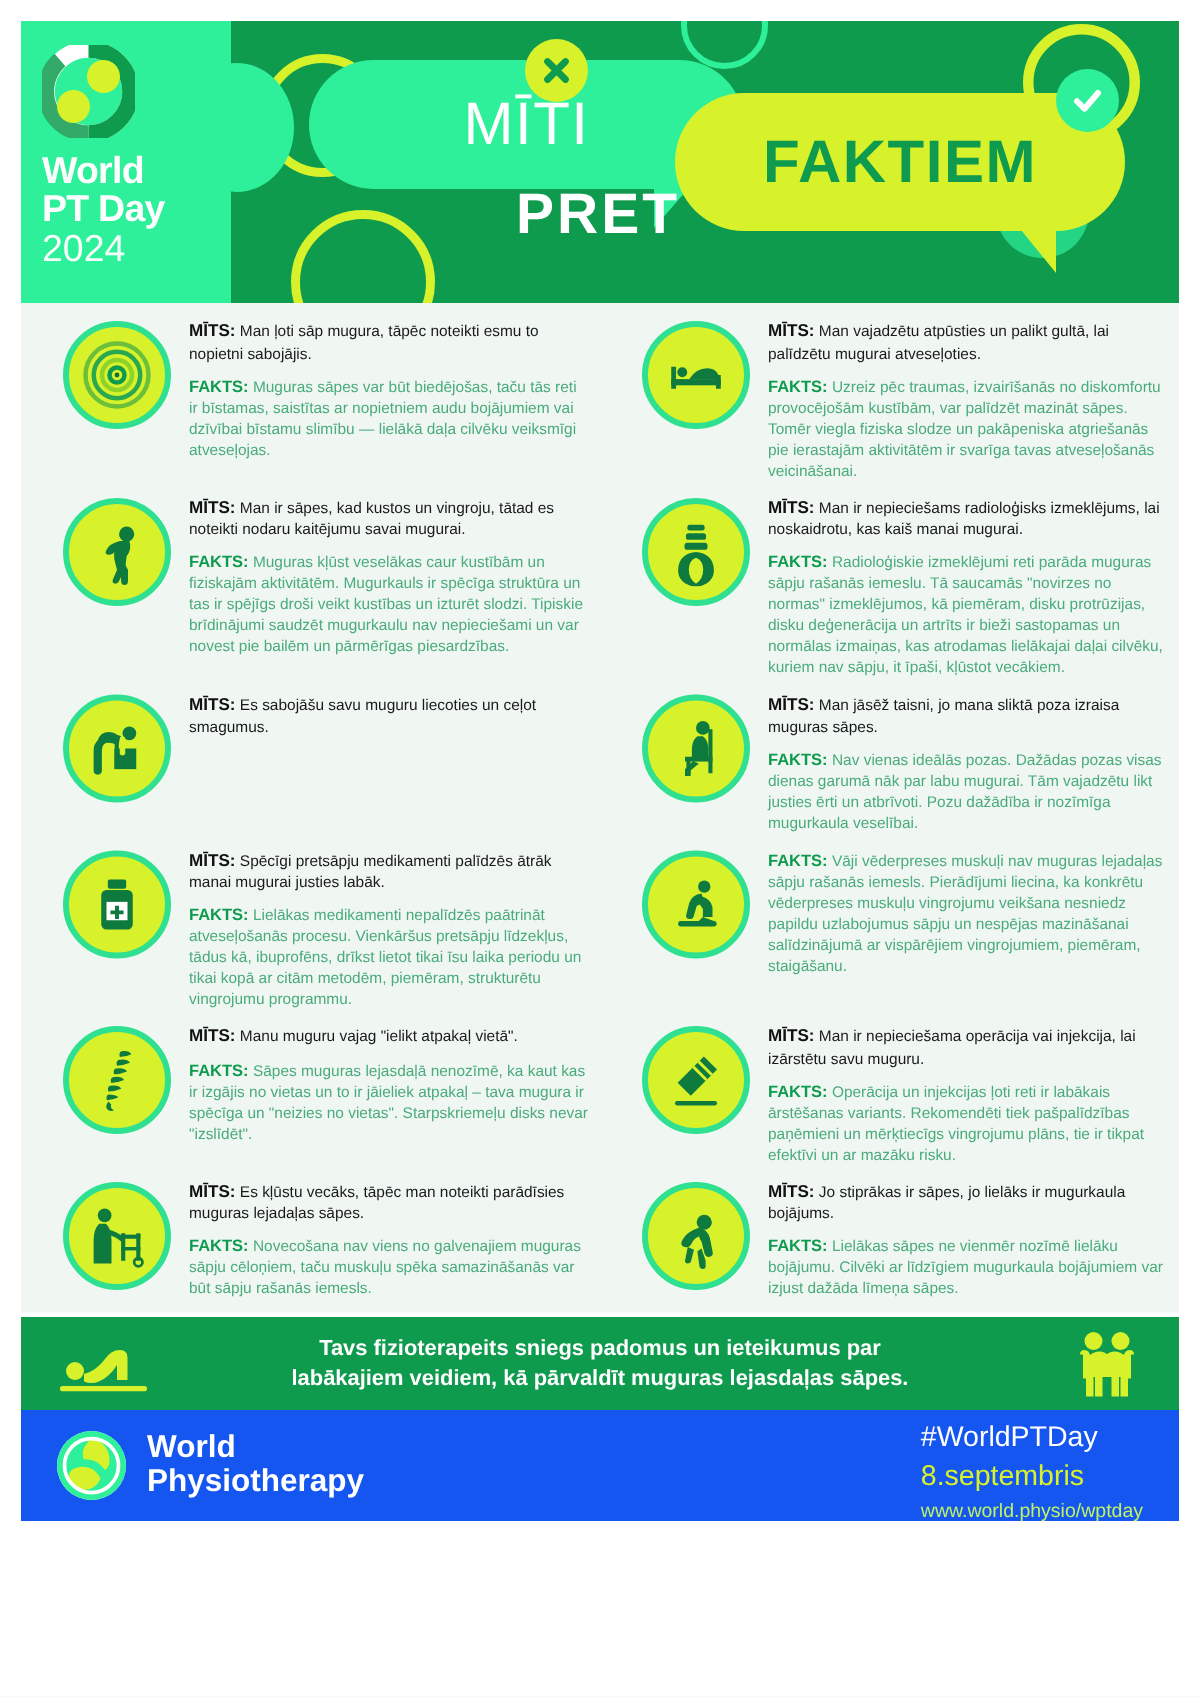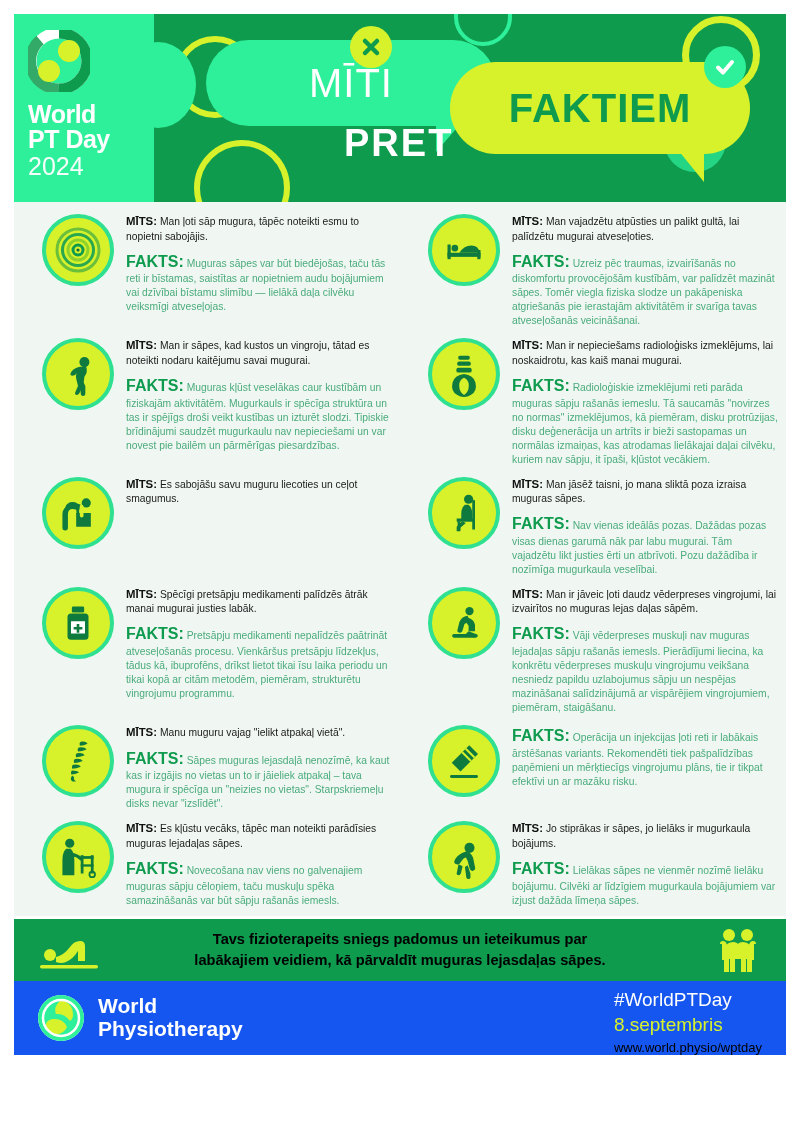--- a/index.html
+++ b/index.html
@@ -166,36 +166,36 @@
     font-size: 11.4px;
   }
   .fact-p {
     font-size: 10.3px;
     line-height: 1.36;
     color: #4aab7b;
   }
   .fact-p .tag {
     font-weight: bold;
     color: #0f9b4e;
-    font-size: 16px;
+    font-size: 11px;
   }
 
   
   .banner {
     width: 772px;
     height: 62px;
     background: #0f9b4e;
     display: flex;
     align-items: center;
     justify-content: center;
     position: relative;
     margin-top: 3px;
   }
   .banner-text {
-    color: #000000;
+    color: #ffffff;
     font-weight: bold;
     font-size: 14.6px;
     line-height: 1.38;
     text-align: center;
     max-width: 520px;
   }
   .banner-icon-left {
     position: absolute;
     left: 24px; top: 10px;
   }
@@ -228,21 +228,21 @@
     top: 8px;
     text-align: left;
   }
   .hashtag {
     color: #ffffff;
     font-weight: normal;
     font-size: 19px;
     line-height: 1.2;
   }
   .fdate { color: #d7f22b; font-size: 19px; line-height: 1.45; }
-  .furl { color: #000000; font-size: 13px; line-height: 1.45; }
+  .furl { color: #bef264; font-size: 13px; line-height: 1.45; }
 </style>
 </head>
 <body>
 
 <div class="poster">
 
   <div class="header">
 
     <div class="logo-panel">
       <div class="wptd-logo-mark">
@@ -411,37 +411,36 @@
             <svg viewBox="0 0 48 48" width="42" height="42">
               <rect x="17" y="5" width="14" height="7" rx="1.5" fill="#0f7a3e"></rect>
               <rect x="12" y="13" width="24" height="30" rx="4" fill="#0f7a3e"></rect>
               <rect x="16" y="22" width="16" height="14" fill="#ffffff"></rect>
               <path d="M22.5 25 h3 v3.5 h3.5 v3 h-3.5 v3.5 h-3 v-3.5 h-3.5 v-3 h3.5 z" fill="#0f7a3e"></path>
             </svg>
           </div>
         </div>
         <div class="txt">
           <p class="myth-p"><span class="tag">MĪTS:</span> <span>Spēcīgi pretsāpju medikamenti palīdzēs ātrāk manai mugurai justies labāk.</span></p>
-          <p class="fact-p"><span class="tag">FAKTS:</span> <span>Pretsāpju medikamenti nepalīdzēs paātrināt atveseļošanās procesu. Vienkāršus pretsāpju līdzekļus, tādus kā, ibuprofēns, drīkst lietot tikai īsu laika periodu un tikai kopā ar citām metodēm, piemēram, strukturētu vingrojumu programmu.</span></p>
+          <p class="fact-p"><span class="tag">FAKTS:</span> <span>Lielākas medikamenti nepalīdzēs paātrināt atveseļošanās procesu. Vienkāršus pretsāpju līdzekļus, tādus kā, ibuprofēns, drīkst lietot tikai īsu laika periodu un tikai kopā ar citām metodēm, piemēram, strukturētu vingrojumu programmu.</span></p>
         </div>
       </div>
       <div class="cell">
         <div class="icon-wrap">
           <div class="icon-circle">
             <svg viewBox="0 0 48 48" width="44" height="44">
               <circle cx="30" cy="11" r="4.5" fill="#0f7a3e"></circle>
               <path d="M28 16 q-7 1 -9 7 l-2 8 q-1 3 2 3.5 q3 0.5 3.5 -2.5 l2 -7 q3 -2 6 -1 z" fill="#0f7a3e"></path>
               <path d="M28 18 q7 2 8 8 l0 7 l-7 0 l0 -6 q-3 -3 -3 -7 z" fill="#0f7a3e"></path>
               <rect x="11" y="36" width="28" height="4" rx="2" fill="#0f7a3e"></rect>
               <path d="M29 33 l8 3 l-2 4 l-9 -4 z" fill="#0f7a3e"></path>
             </svg>
           </div>
         </div>
         <div class="txt">
-          <p class="myth-p"><span class="tag">MĪTS:</span> <span>Man ir jāveic ļoti daudz vēderpreses vingrojumi, lai izvairītos no muguras lejas daļas sāpēm.</span></p>
           <p class="fact-p"><span class="tag">FAKTS:</span> <span>Vāji vēderpreses muskuļi nav muguras lejadaļas sāpju rašanās iemesls. Pierādījumi liecina, ka konkrētu vēderpreses muskuļu vingrojumu veikšana nesniedz papildu uzlabojumus sāpju un nespējas mazināšanai salīdzinājumā ar vispārējiem vingrojumiem, piemēram, staigāšanu.</span></p>
         </div>
       </div>
     </div>
 
     <div class="row">
       <div class="cell">
         <div class="icon-wrap">
           <div class="icon-circle">
             <svg viewBox="0 0 48 48" width="46" height="46">
@@ -467,20 +466,21 @@
           <div class="icon-circle">
             <svg viewBox="0 0 48 48" width="42" height="42">
               <path d="M30 6 l10 10 l-20 20 l-10 -10 z" fill="#0f7a3e"></path>
               <path d="M26 10 l10 10" stroke="#d7f22b" stroke-width="2.2"></path>
               <path d="M22 14 l10 10" stroke="#d7f22b" stroke-width="2.2"></path>
               <rect x="8" y="40" width="32" height="3.5" rx="1.7" fill="#0f7a3e"></rect>
             </svg>
           </div>
         </div>
         <div class="txt">
+          <p class="myth-p"><span class="tag">MĪTS:</span> <span>Man ir nepieciešama operācija vai injekcija, lai izārstētu savu muguru.</span></p>
           <p class="fact-p"><span class="tag">FAKTS:</span> <span>Operācija un injekcijas ļoti reti ir labākais ārstēšanas variants. Rekomendēti tiek pašpalīdzības paņēmieni un mērķtiecīgs vingrojumu plāns, tie ir tikpat efektīvi un ar mazāku risku.</span></p>
         </div>
       </div>
     </div>
 
     <div class="row">
       <div class="cell">
         <div class="icon-wrap">
           <div class="icon-circle">
             <svg viewBox="0 0 48 48" width="44" height="44">

